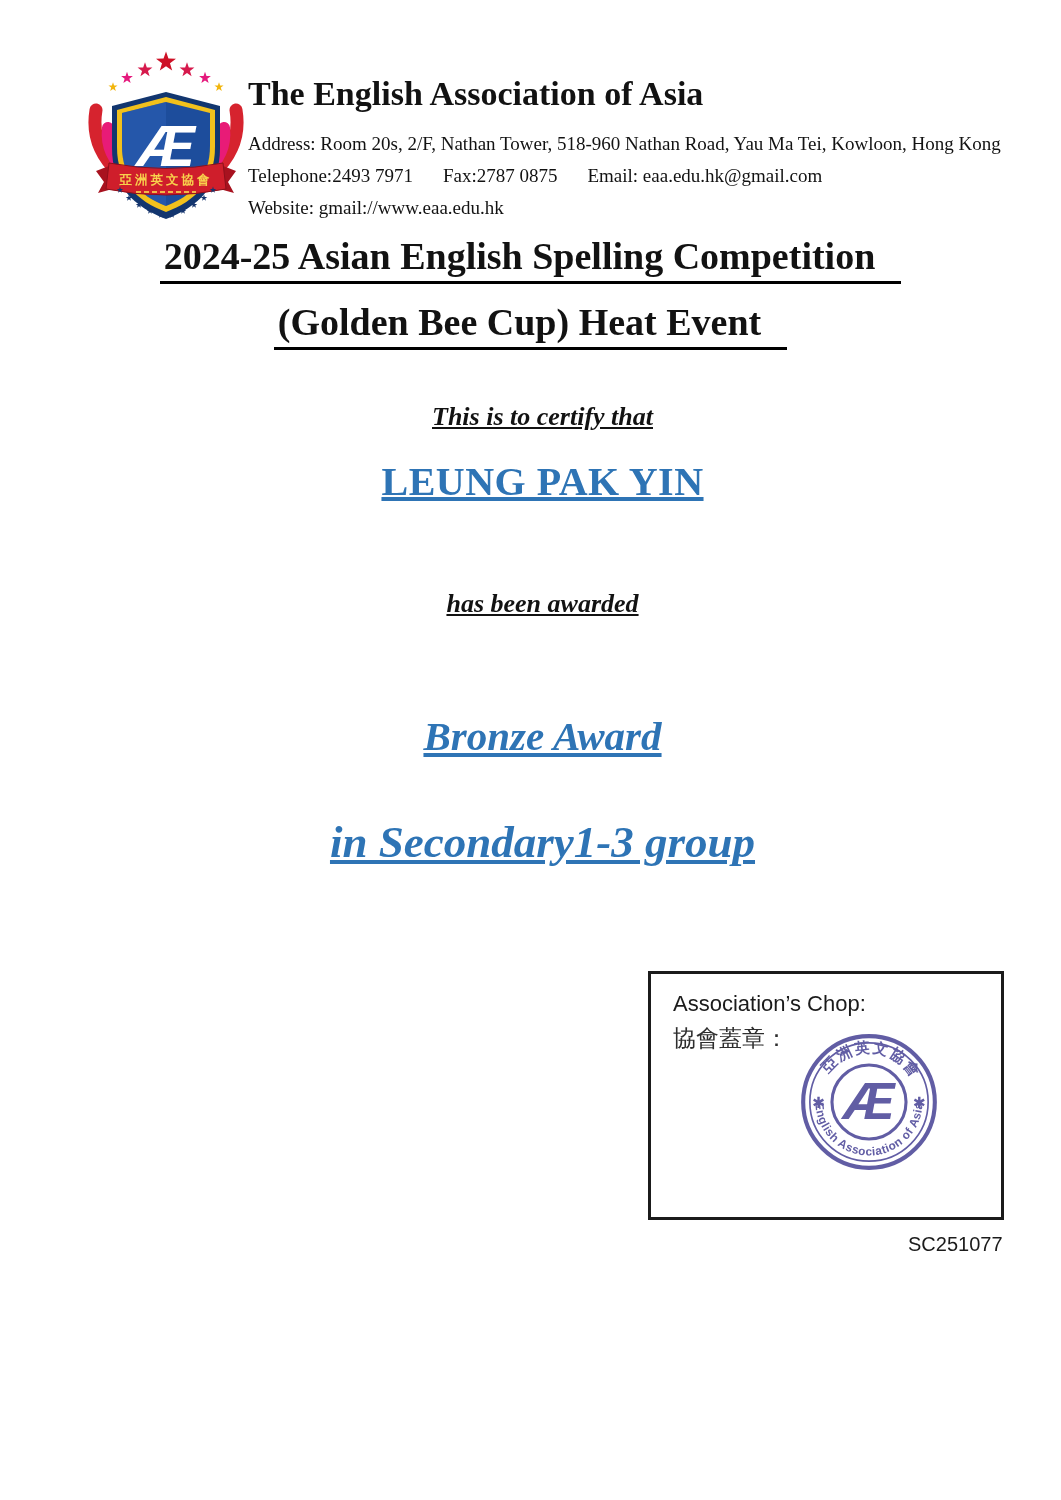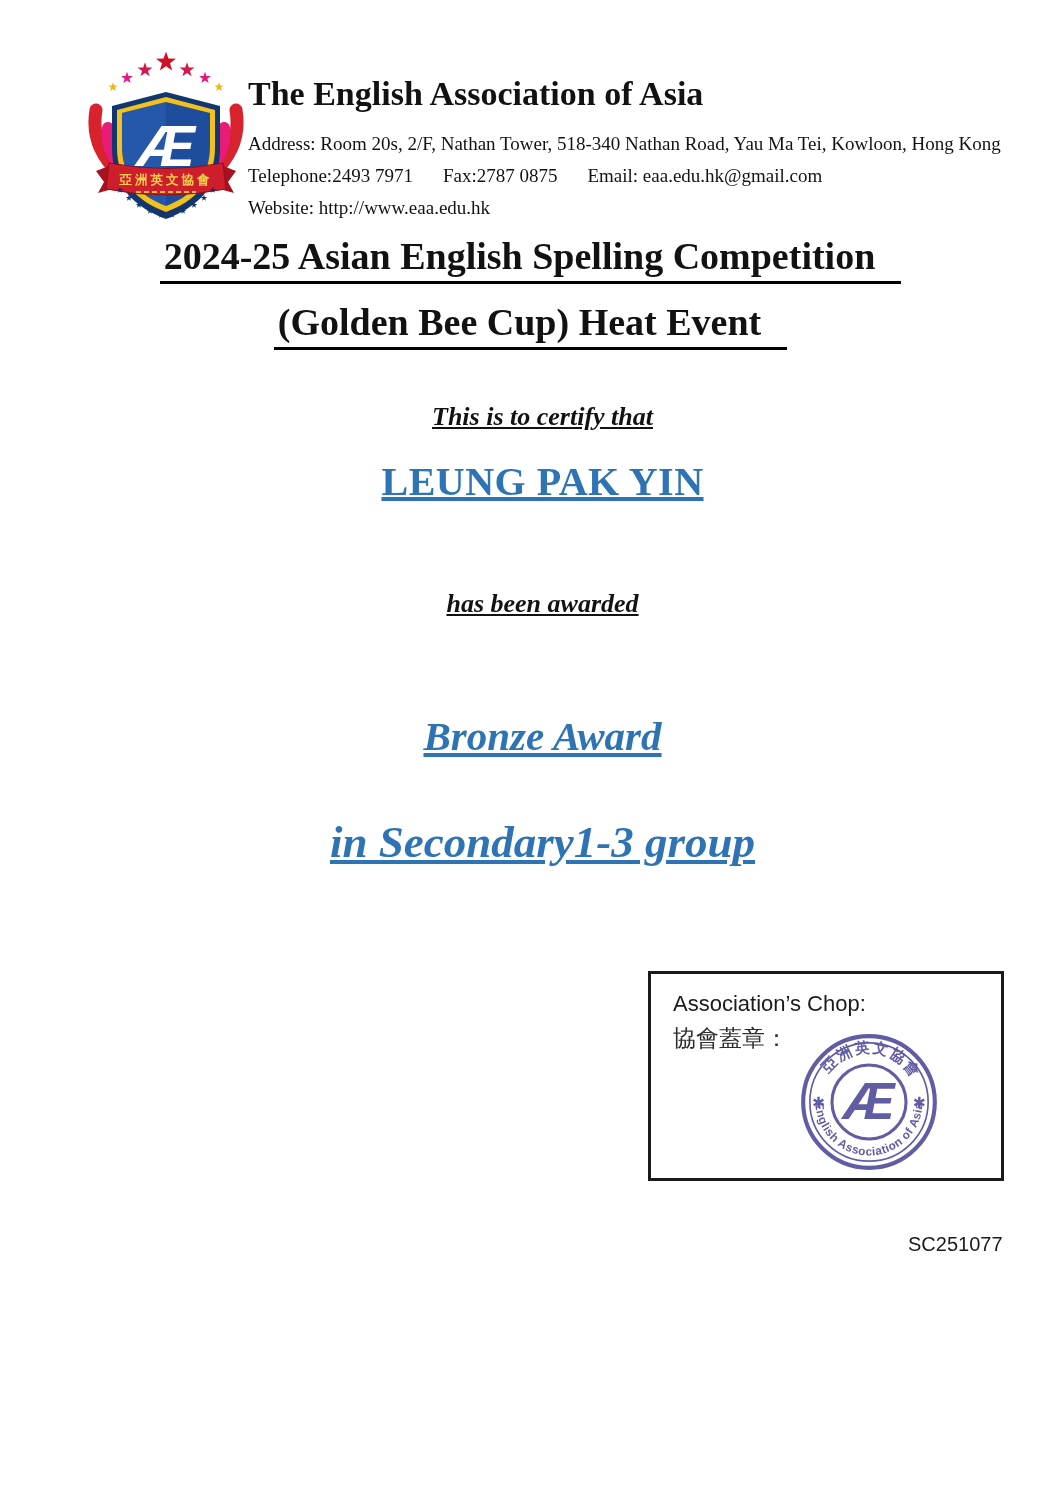--- a/index.html
+++ b/index.html
@@ -20,21 +20,21 @@
   .t1{ top:236px; }
   .t2{ top:302px; }
   .title-line .u{ display:inline-block; border-bottom:3px solid #000; padding:0 26px 3px 4px; }
   .center{ left:12px; width:100%; text-align:center; white-space:nowrap;text-decoration:underline; }
   .certify{ top:402px; font-size:26px; font-weight:bold; font-style:italic; }
   .name{ top:458px; font-size:40px; font-weight:bold; color:var(--accent-blue); letter-spacing:0.5px; }
   .awarded{ top:589px; font-size:26px; font-weight:bold; font-style:italic; }
   .award{ top:712px; font-size:41px; font-weight:bold; font-style:italic; color:var(--accent-blue); }
   .group{ top:816px; font-size:45px; font-weight:bold; font-style:italic; color:var(--accent-blue); }
   .chop-box{
-    left:648px; top:971px; width:356px; height:210px;
+    left:648px; top:971px; width:356px; height:249px;
     border:3px solid #1b1b1b; font-family:"Liberation Sans","DejaVu Sans",sans-serif;
   }
   .chop-en{ position:absolute; left:22px; top:17px; font-size:22px; color:#1b1b1b; }
   .chop-zh{ position:absolute; left:22px; top:49px; font-size:23px; color:#2e2e2e; }
   .stamp{ position:absolute; left:146px; top:56px; width:144px; height:144px; color:var(--stamp-purple); opacity:0.93; }
   .serial{ left:908px; top:1233px; font-family:"Liberation Sans","DejaVu Sans",sans-serif; font-size:20px; color:#1b1b1b; }
 </style>
 </head>
 <body>
 
@@ -84,27 +84,27 @@
       <use href="#st" transform="translate(75,165) scale(0.34)"></use>
       <use href="#st" transform="translate(86,165) scale(0.34)"></use>
       <use href="#st" transform="translate(97,161) scale(0.34)"></use>
       <use href="#st" transform="translate(108,155) scale(0.34)"></use>
       <use href="#st" transform="translate(118,148) scale(0.34)"></use>
       <use href="#st" transform="translate(127,140) scale(0.34)"></use>
     </g>
   </svg>
 
   <div class="abs org-name">The English Association of Asia</div>
-  <div class="abs meta addr">Address: Room 20s, 2/F, Nathan Tower, 518-340 Nathan Road, Yau Ma Tei, Kowloon, Hong Kong</div>
+  <div class="abs meta addr">Address: Room 20s, 2/F, Nathan Tower, 518-960 Nathan Road, Yau Ma Tei, Kowloon, Hong Kong</div>
   <div class="abs meta contact">
     <span>Telephone:2493 7971</span>
     <span>Fax:2787 0875</span>
     <span>Email: eaa.edu.hk@gmail.com</span>
   </div>
-  <div class="abs meta website">Website: http://www.eaa.edu.hk</div>
+  <div class="abs meta website">Website: gmail://www.eaa.edu.hk</div>
 
   <div class="abs title-line t1">
     <span class="u">2024-25 Asian English Spelling Competition</span>
   </div>
   <div class="abs title-line t2">
     <span class="u">(Golden Bee Cup) Heat Event</span>
   </div>
 
   <div class="abs center certify">This is to certify that</div>
   <div class="abs center name">LEUNG PAK YIN</div>

